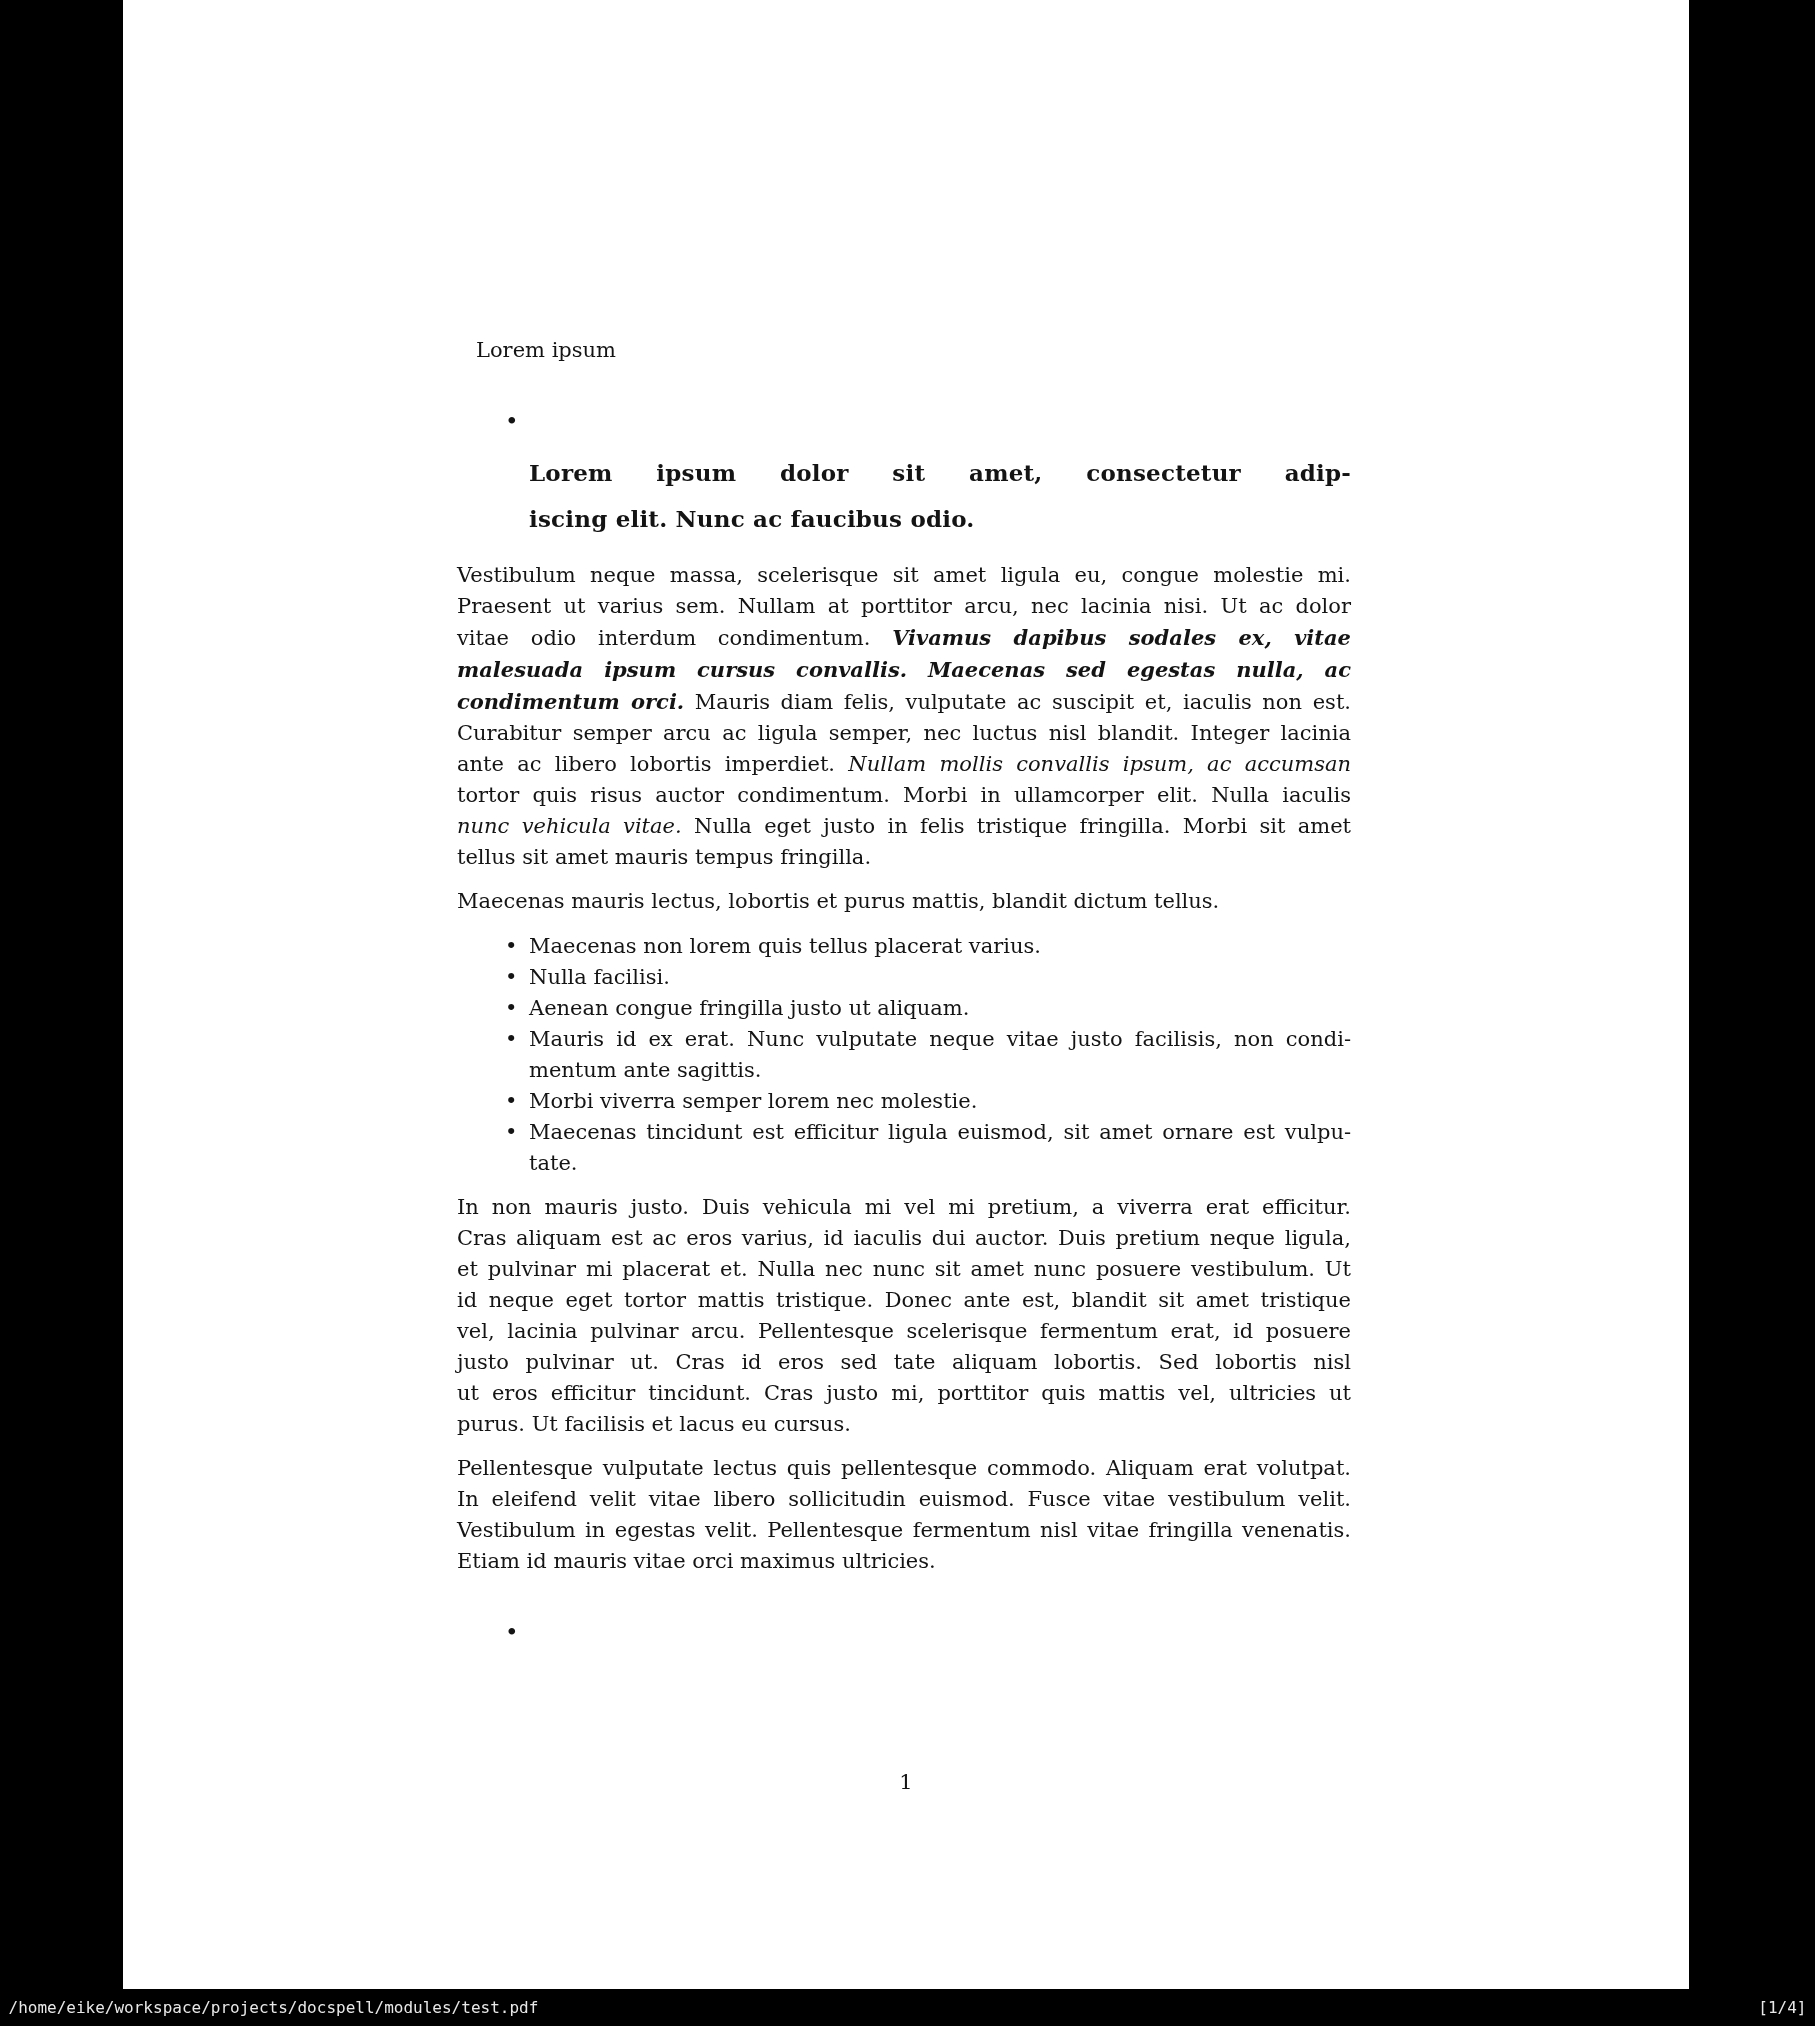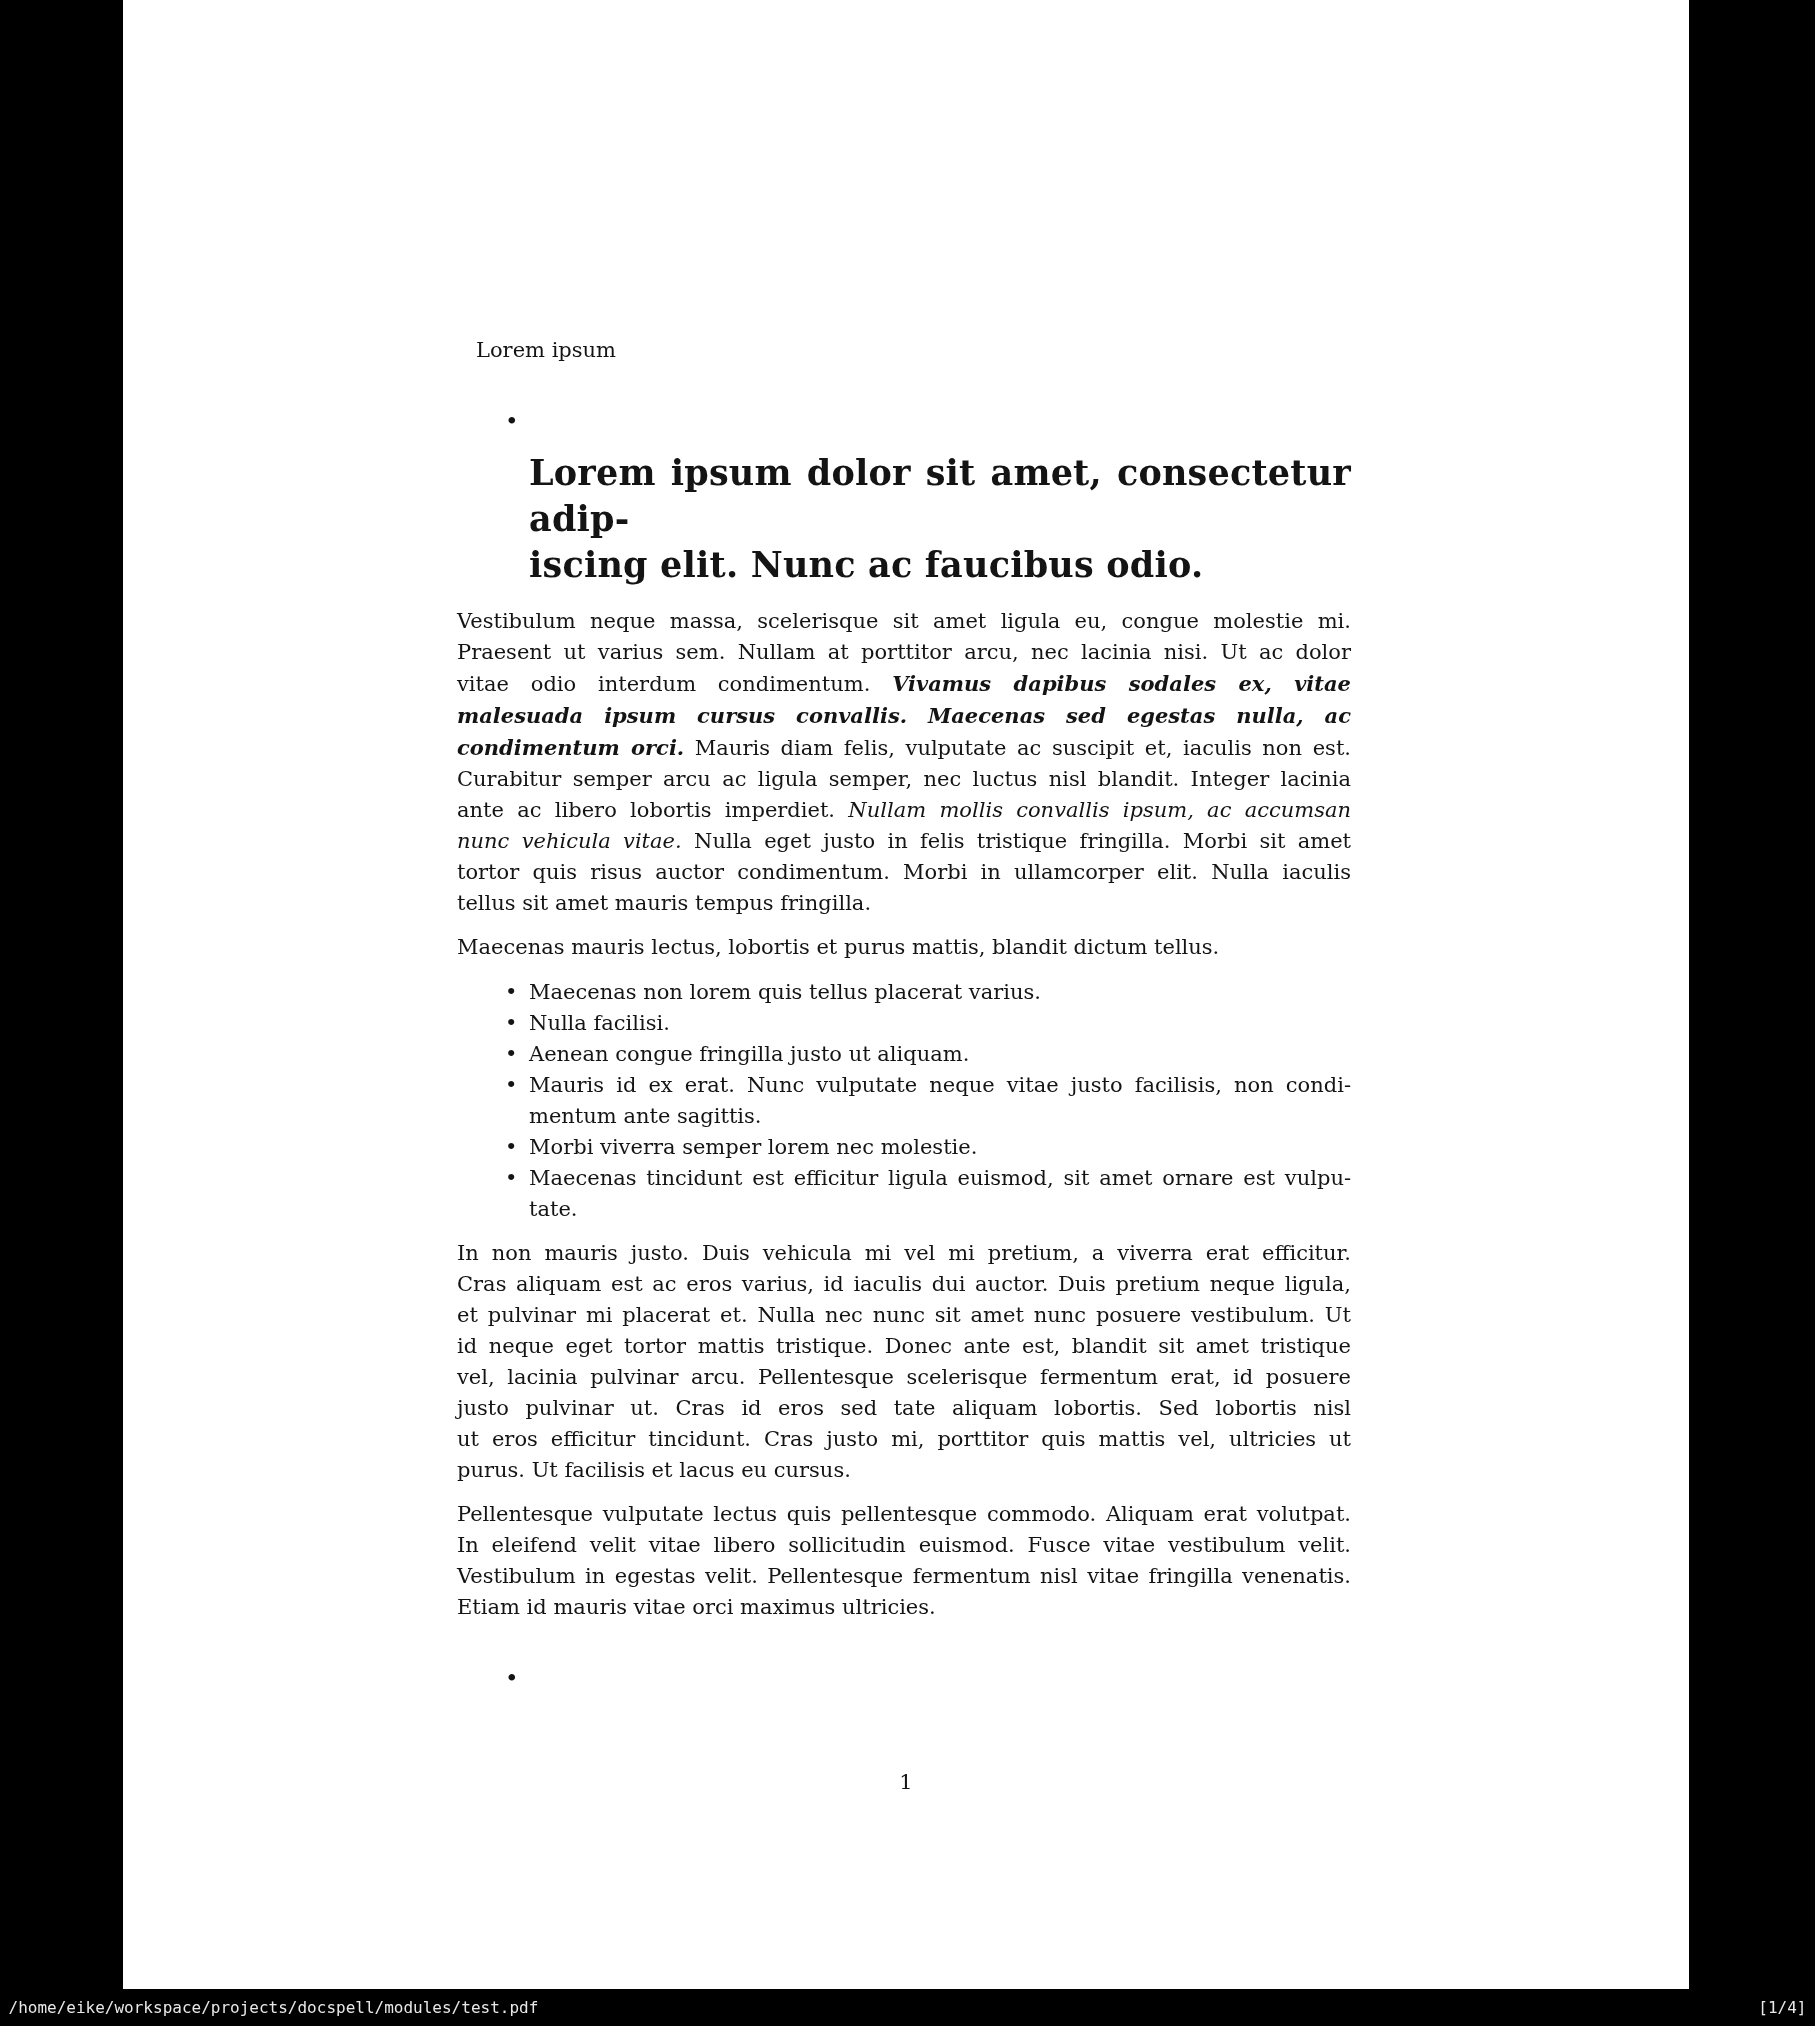--- a/index.html
+++ b/index.html
@@ -15,21 +15,21 @@
     position:absolute;left:334px;top:335px;width:894px;
     font-size:21px;line-height:31px;
   }
   .line{text-align:justify;text-align-last:justify;}
   .line.last{text-align-last:left;}
   .intro-line{text-align:left;margin-left:19px;}
   .bullet-row{margin-top:40px;padding-left:48px;height:31px;}
   .bullet-glyph{font-size:23px;line-height:31px;}
   .doc-heading{
     margin-top:13.2px;margin-left:72px;
-    font-size:35px;font-weight:bold;line-height:46px;
+    font-size:23px;font-weight:bold;line-height:46px;
   }
   .doc-heading .line{letter-spacing:0.2px;}
   .para{margin-top:13.2px;}
   .para.first{margin-top:18px;}
   .bullet-list{margin-top:13.2px;}
   .list-item{display:flex;padding-left:48px;}
   .bullet-marker{width:24px;flex:none;font-size:21px;}
   .item-body{flex:1;min-width:0;}
   .page-number{
     position:absolute;top:1770px;left:0;width:100%;
@@ -63,22 +63,22 @@
       </div>
 
     <div class="para first">
         <div class="line">Vestibulum neque massa, scelerisque sit amet ligula eu, congue molestie mi.</div>
         <div class="line">Praesent ut varius sem. Nullam at porttitor arcu, nec lacinia nisi. Ut ac dolor</div>
         <div class="line">vitae odio interdum condimentum. <b>Vivamus dapibus sodales ex, vitae</b></div>
         <div class="line"><b>malesuada ipsum cursus convallis. Maecenas sed egestas nulla, ac</b></div>
         <div class="line"><b>condimentum orci.</b> Mauris diam felis, vulputate ac suscipit et, iaculis non est.</div>
         <div class="line">Curabitur semper arcu ac ligula semper, nec luctus nisl blandit. Integer lacinia</div>
         <div class="line">ante ac libero lobortis imperdiet. <i>Nullam mollis convallis ipsum, ac accumsan</i></div>
+        <div class="line">tortor quis risus auctor condimentum. Morbi in ullamcorper elit. Nulla iaculis</div>
         <div class="line"><i>nunc vehicula vitae.</i> Nulla eget justo in felis tristique fringilla. Morbi sit amet</div>
-        <div class="line">tortor quis risus auctor condimentum. Morbi in ullamcorper elit. Nulla iaculis</div>
         <div class="line last">tellus sit amet mauris tempus fringilla.</div>
       </div>
 
     <div class="para">
         <div class="line last">Maecenas mauris lectus, lobortis et purus mattis, blandit dictum tellus.</div>
       </div>
 
     <div class="bullet-list">
         <div class="list-item">
           <span class="bullet-marker">•</span>

